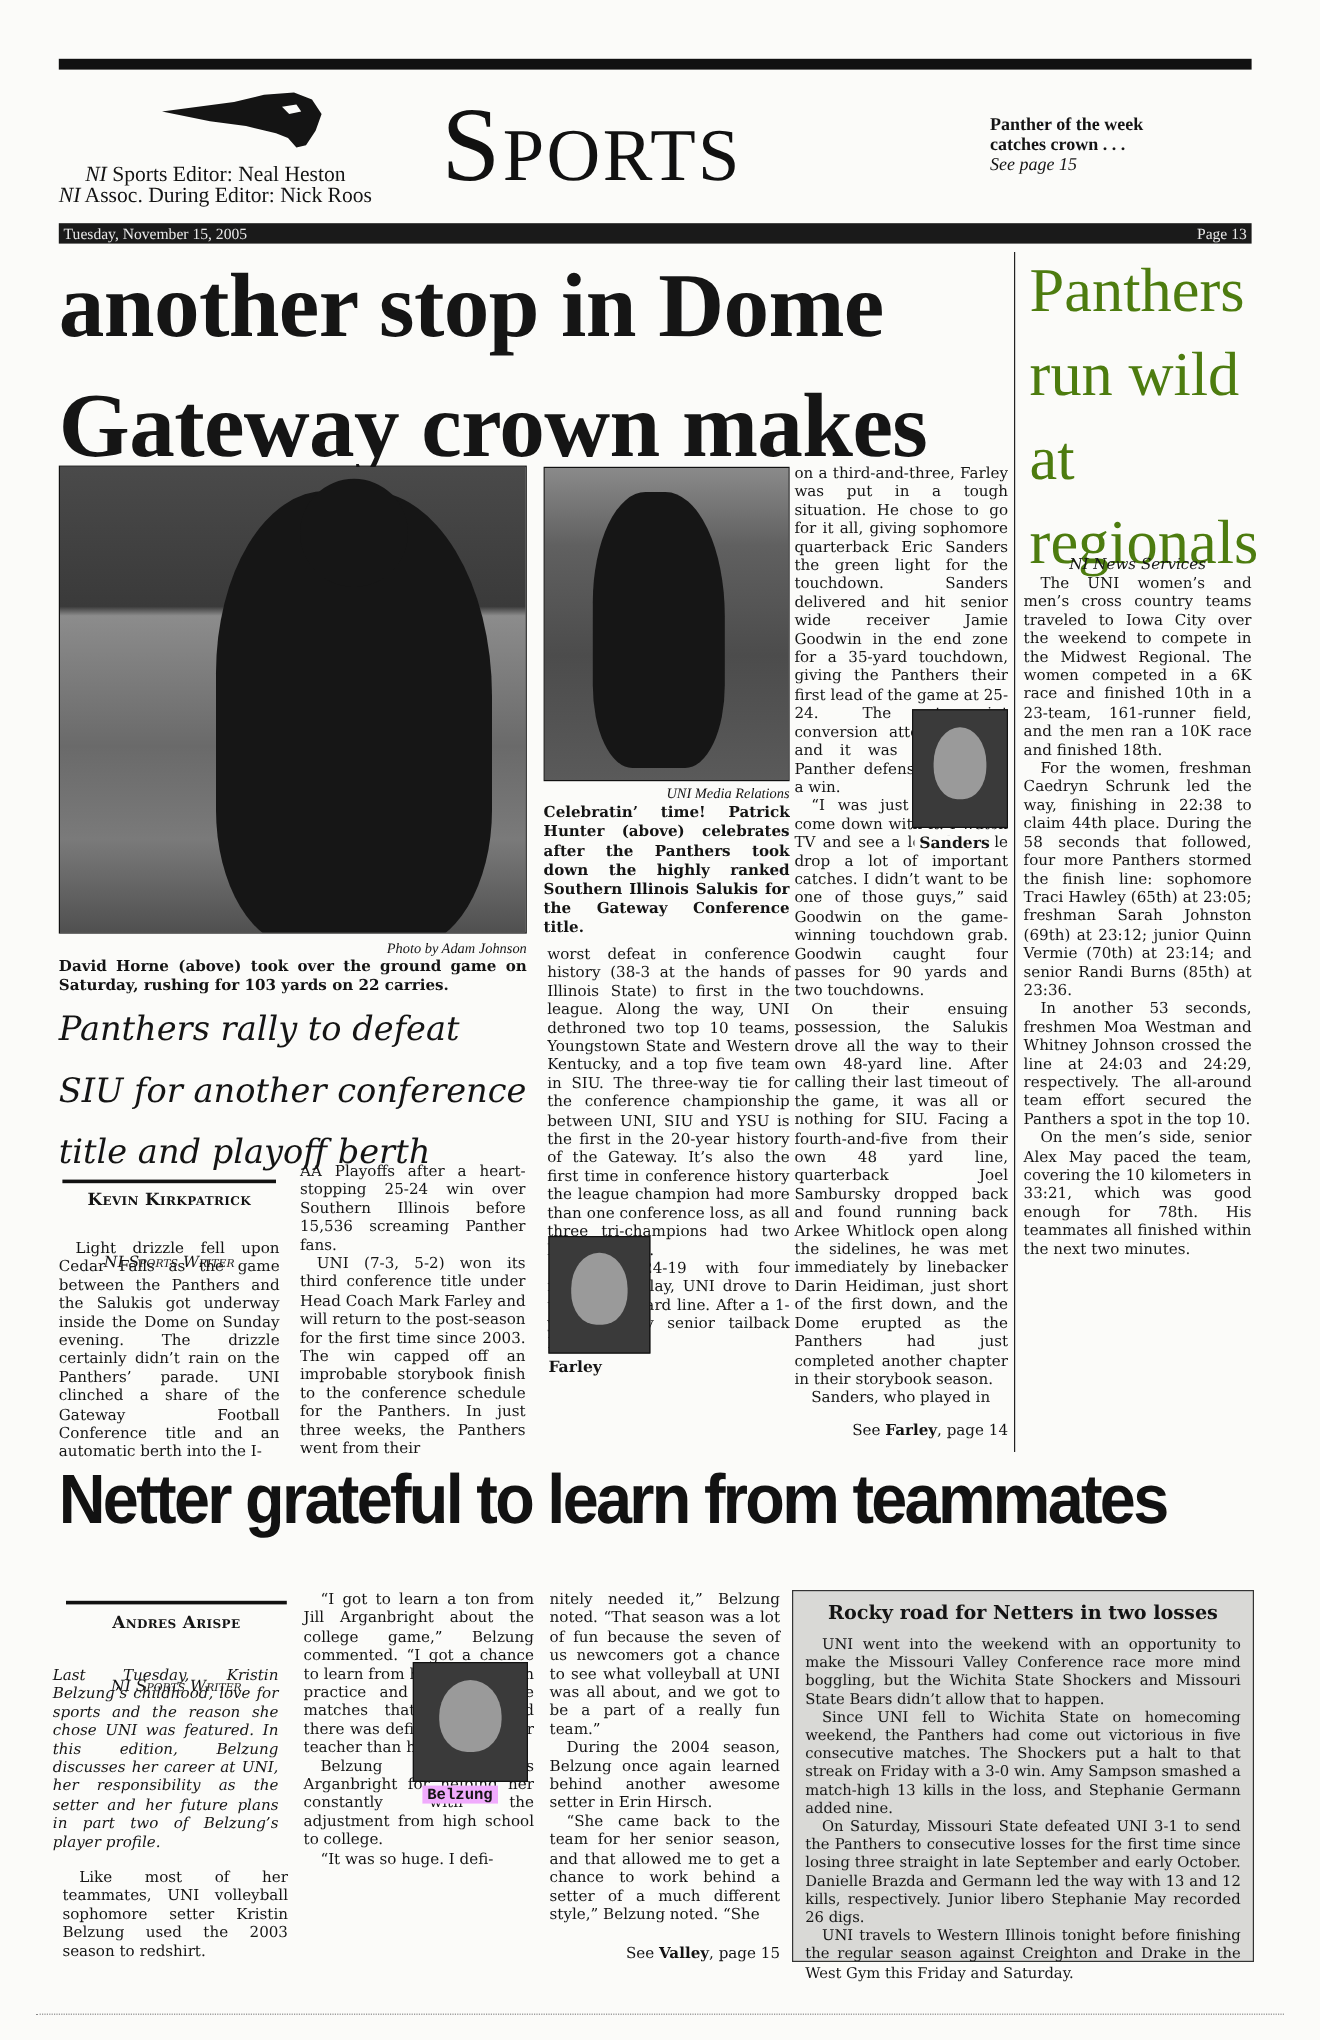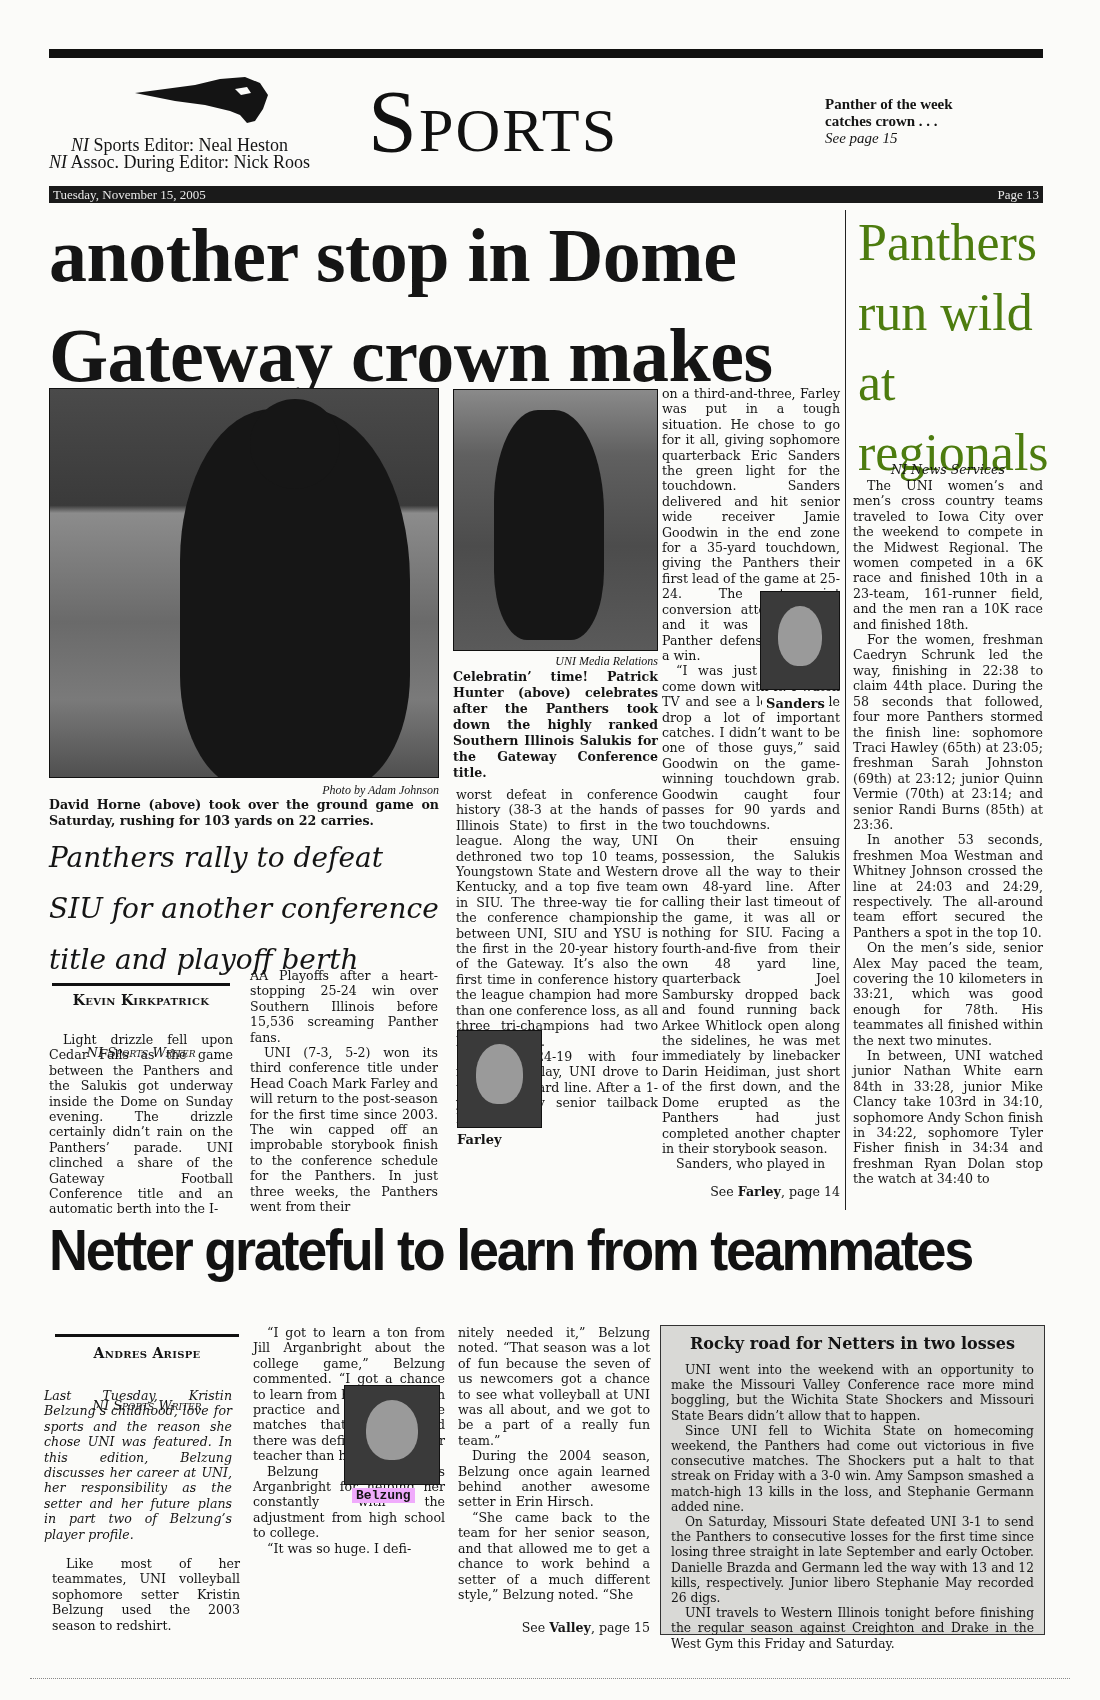--- a/index.html
+++ b/index.html
@@ -130,21 +130,20 @@
 </div>
 
 <div class="abs vrule"></div>
 <div class="abs side-headline">Panthers run wild at regionals</div>
 <div class="abs body" style="left:853px; top:462px; width:190px; font-style: italic; text-align:center;">NI News Services</div>
 <div class="abs body" style="left:853px; top:478px; width:190px;">
   <p>The UNI women’s and men’s cross country teams traveled to Iowa City over the weekend to compete in the Midwest Regional. The women competed in a 6K race and finished 10th in a 23-team, 161-runner field, and the men ran a 10K race and finished 18th.</p>
   <p>For the women, freshman Caedryn Schrunk led the way, finishing in 22:38 to claim 44th place. During the 58 seconds that followed, four more Panthers stormed the finish line: sophomore Traci Hawley (65th) at 23:05; freshman Sarah Johnston (69th) at 23:12; junior Quinn Vermie (70th) at 23:14; and senior Randi Burns (85th) at 23:36.</p>
   <p>In another 53 seconds, freshmen Moa Westman and Whitney Johnson crossed the line at 24:03 and 24:29, respectively. The all-around team effort secured the Panthers a spot in the top 10.</p>
   <p>On the men’s side, senior Alex May paced the team, covering the 10 kilometers in 33:21, which was good enough for 78th. His teammates all finished within the next two minutes.</p>
-  <p>In between, UNI watched junior Nathan White earn 84th in 33:28, junior Mike Clancy take 103rd in 34:10, sophomore Andy Schon finish in 34:22, sophomore Tyler Fisher finish in 34:34 and freshman Ryan Dolan stop the watch at 34:40 to</p>
 </div>
 
 <div class="abs netter-head">Netter grateful to learn from teammates</div>
 
 <div class="abs byline-rule" style="left:55px; top:1334px; width:184px;"></div>
 <div class="abs byline" style="left:49px; top:1345px; width:196px;">
   <div class="name">Andres Arispe</div>
   <div class="role">NI Sports Writer</div>
 </div>
 <div class="abs body" style="left:44px; top:1388px; width:188px; font-style: italic;">

